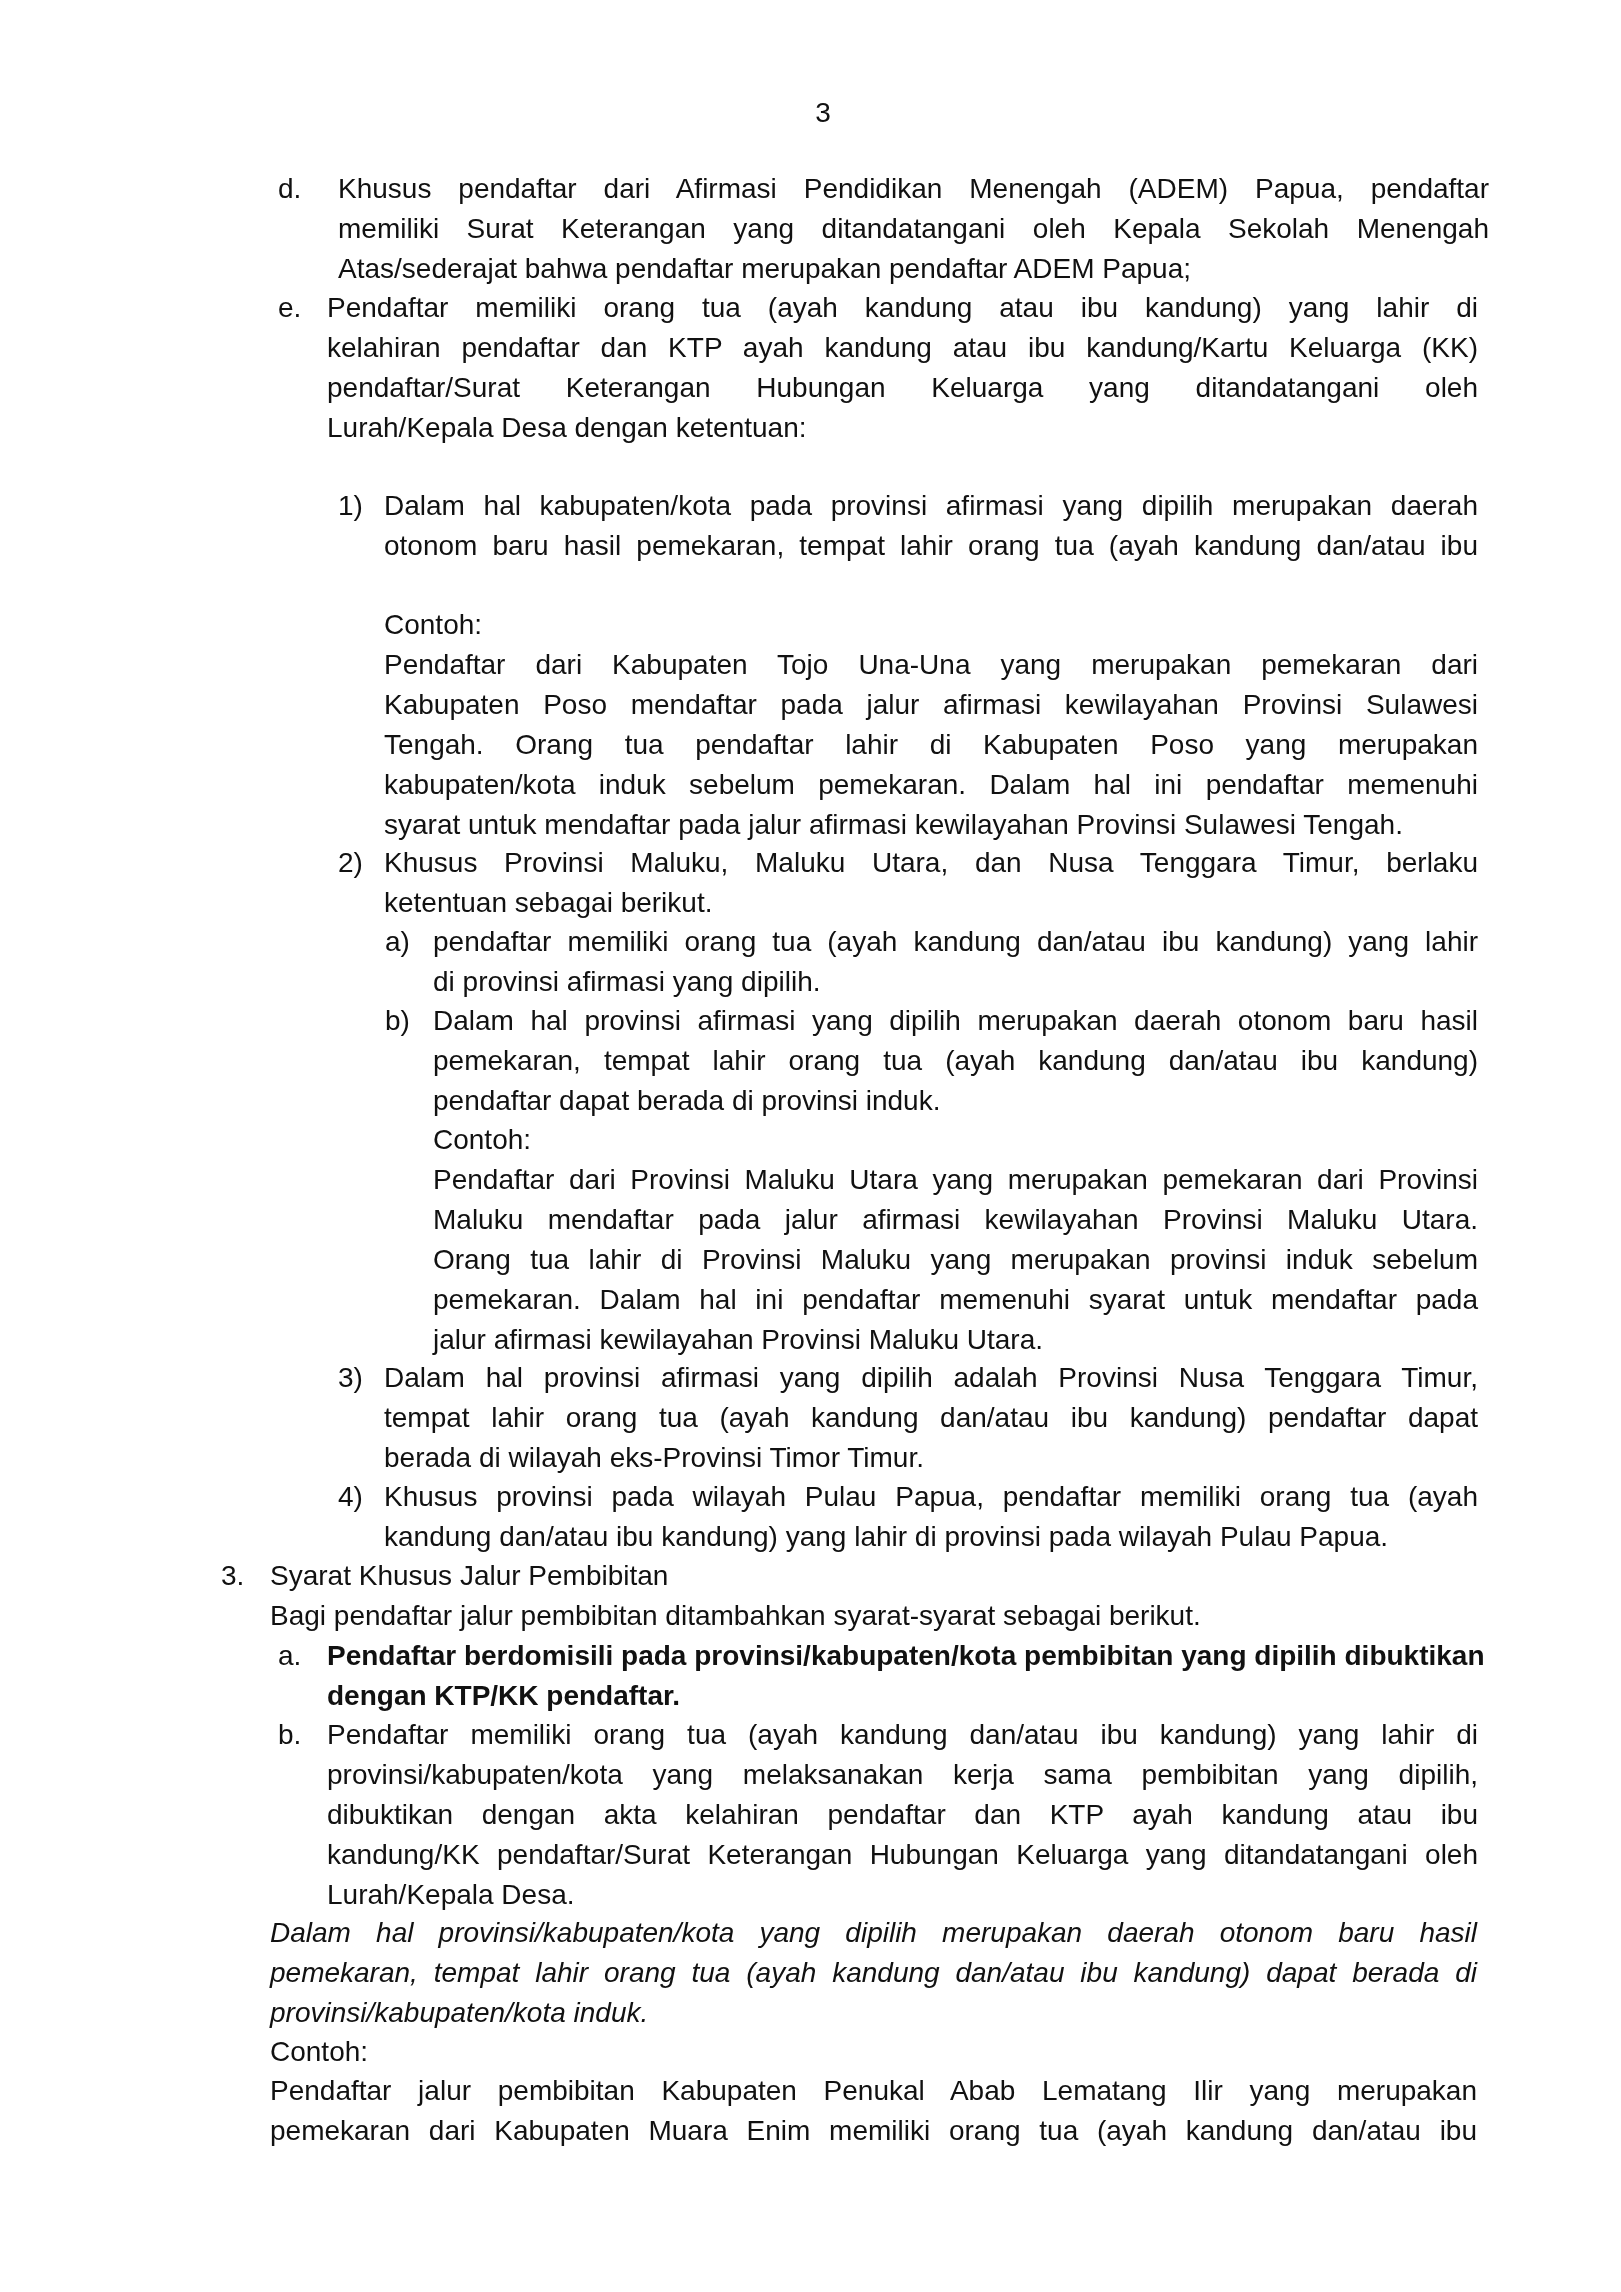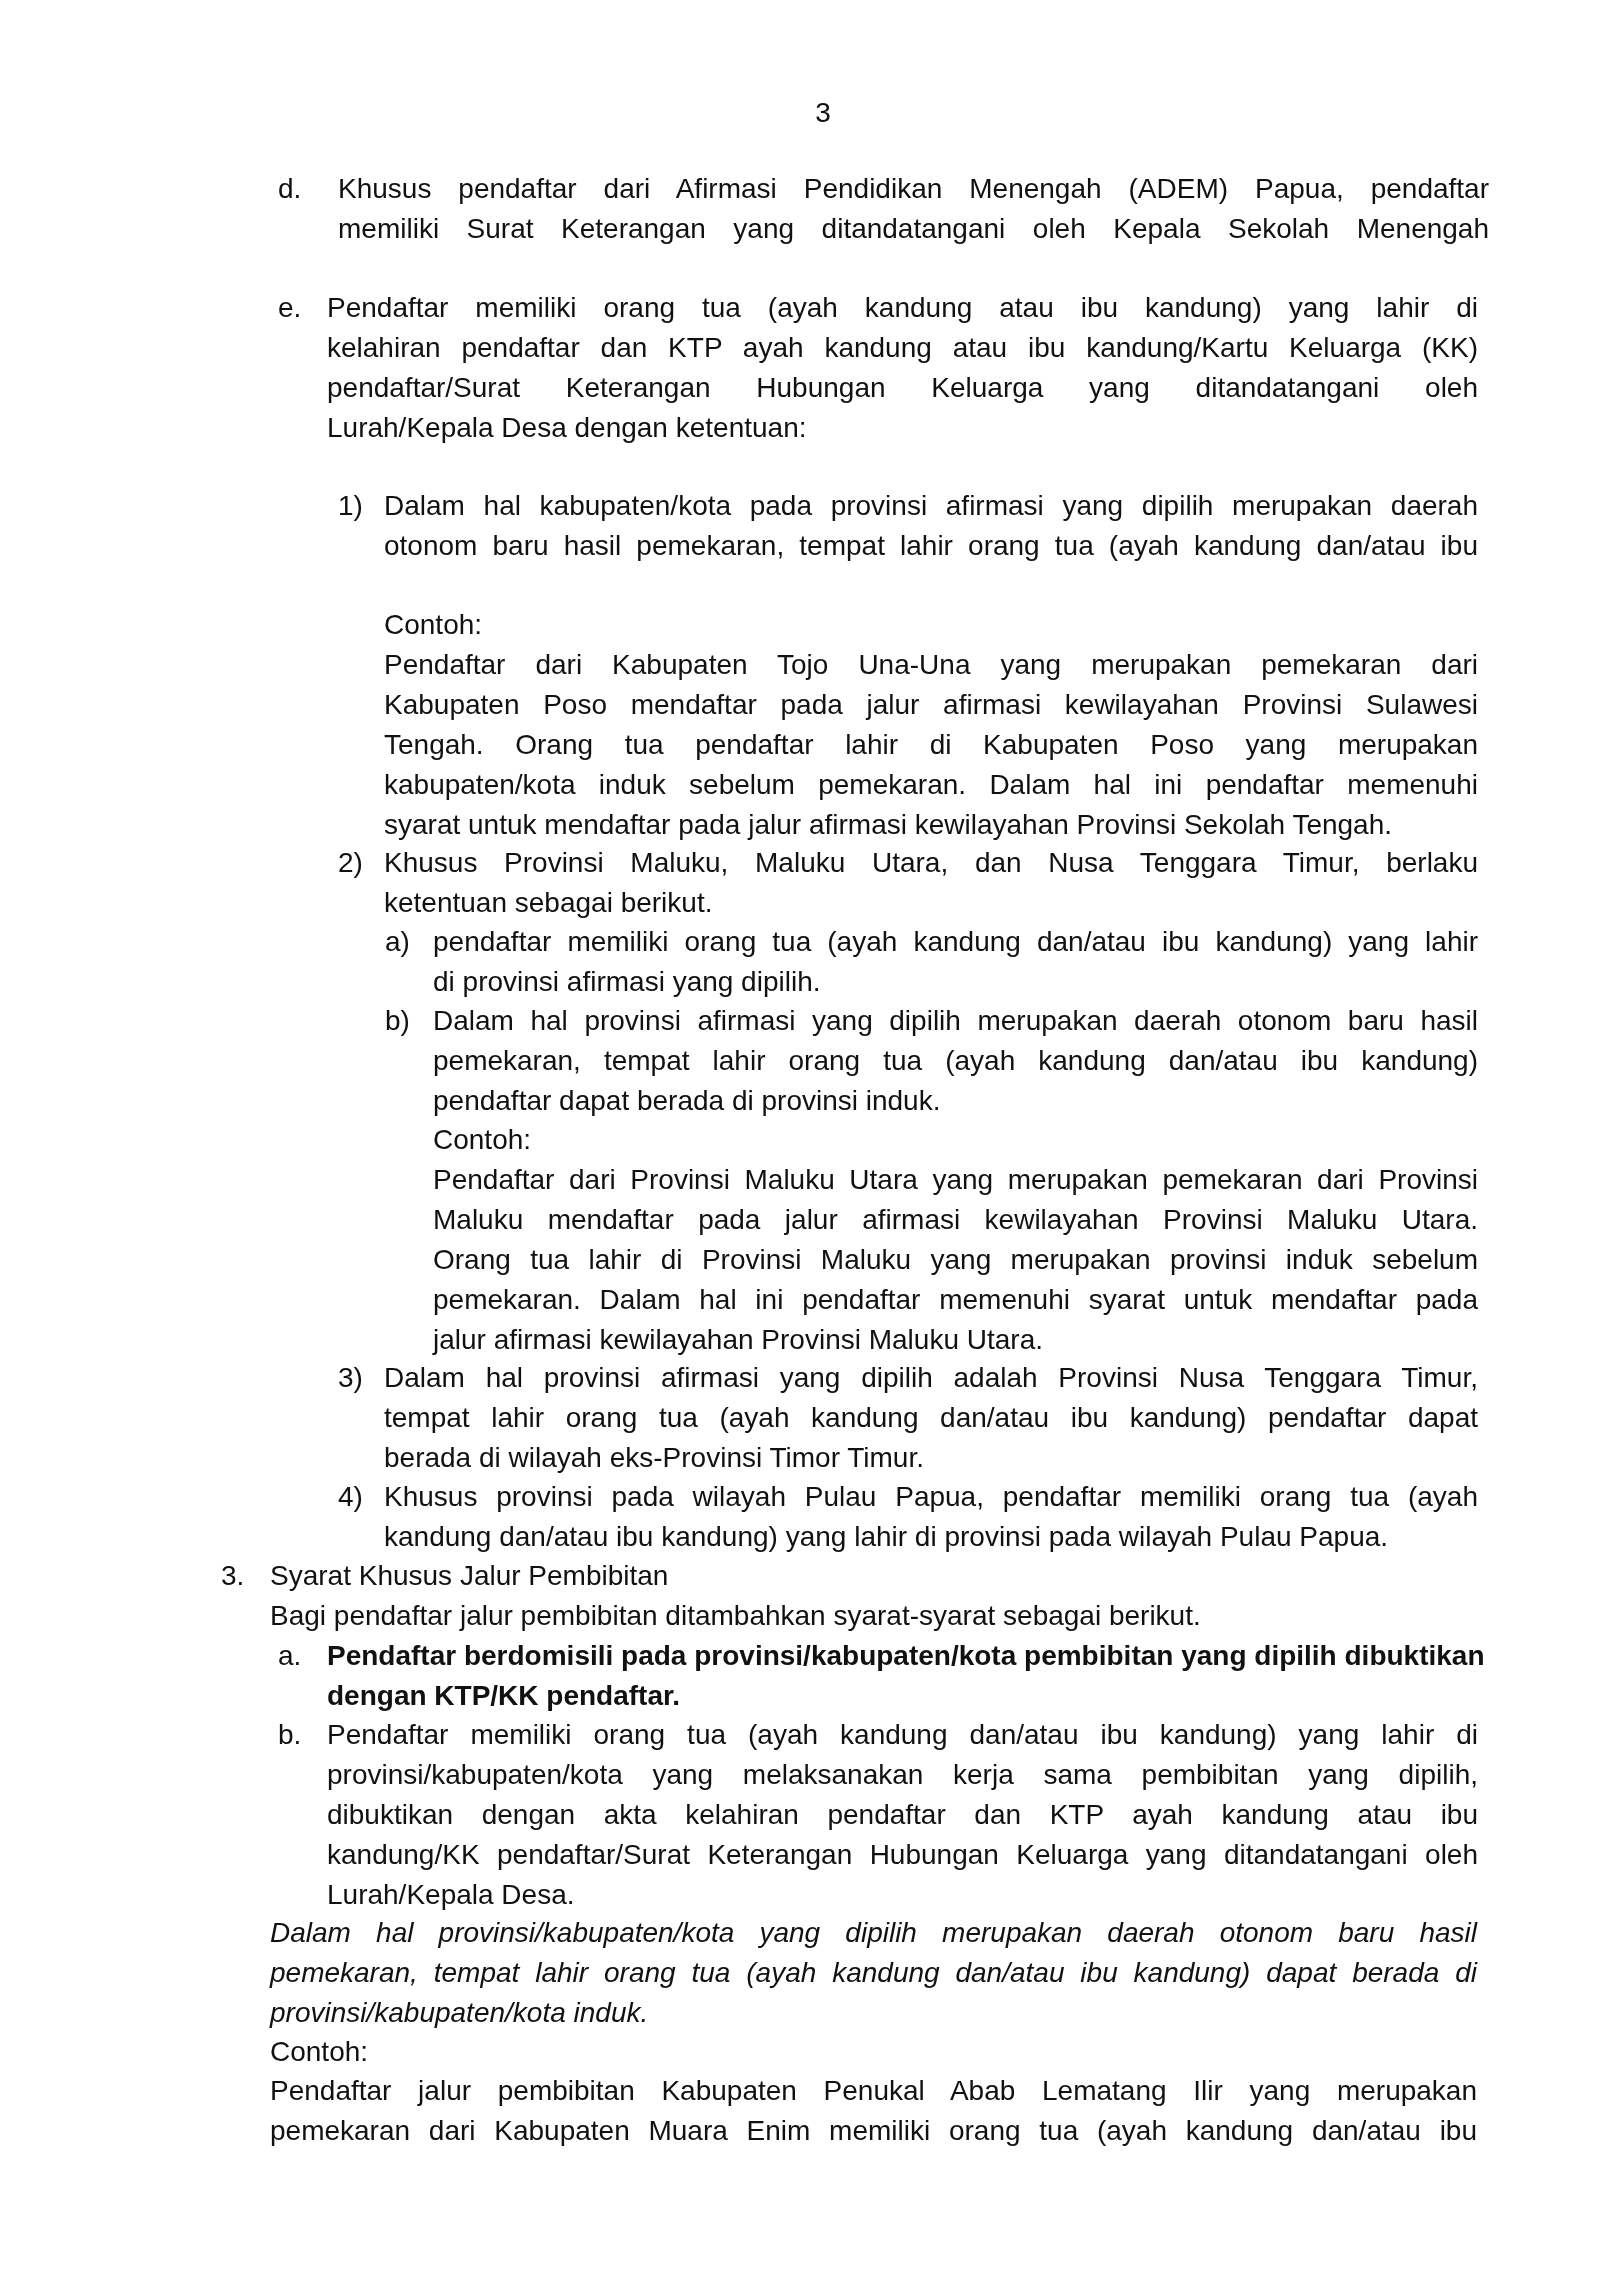--- a/index.html
+++ b/index.html
@@ -15,20 +15,21 @@
 </style>
 </head>
 <body>
 
 <div class="page-number">3</div>
 <div id="doc">
     <div class="marker" style="left: 278px; top: 169px;">d.</div>
     <div class="block" style="left: 338px; top: 169px; width: 1151px;">
       <div class="line">Khusus pendaftar dari Afirmasi Pendidikan Menengah (ADEM) Papua, pendaftar</div>
       <div class="line">memiliki Surat Keterangan yang ditandatangani oleh Kepala Sekolah Menengah</div>
+      <div class="line last">Atas/sederajat bahwa pendaftar merupakan pendaftar ADEM Papua;</div>
     </div>
     <div class="marker" style="left: 278px; top: 288px;">e.</div>
     <div class="block" style="left: 327px; top: 288px; width: 1151px;">
       <div class="line">Pendaftar memiliki orang tua (ayah kandung atau ibu kandung) yang lahir di</div>
       <div class="line">kelahiran pendaftar dan KTP ayah kandung atau ibu kandung/Kartu Keluarga (KK)</div>
       <div class="line">pendaftar/Surat Keterangan Hubungan Keluarga yang ditandatangani oleh</div>
       <div class="line last">Lurah/Kepala Desa dengan ketentuan:</div>
     </div>
     <div class="marker" style="left: 338px; top: 486px;">1)</div>
     <div class="block" style="left: 384px; top: 486px; width: 1094px;">
@@ -36,21 +37,21 @@
       <div class="line">otonom baru hasil pemekaran, tempat lahir orang tua (ayah kandung dan/atau ibu</div>
     </div>
     <div class="block" style="left: 384px; top: 605px; width: 1094px;">
       <div class="line last">Contoh:</div>
     </div>
     <div class="block" style="left: 384px; top: 645px; width: 1094px;">
       <div class="line">Pendaftar dari Kabupaten Tojo Una-Una yang merupakan pemekaran dari</div>
       <div class="line">Kabupaten Poso mendaftar pada jalur afirmasi kewilayahan Provinsi Sulawesi</div>
       <div class="line">Tengah. Orang tua pendaftar lahir di Kabupaten Poso yang merupakan</div>
       <div class="line">kabupaten/kota induk sebelum pemekaran. Dalam hal ini pendaftar memenuhi</div>
-      <div class="line last">syarat untuk mendaftar pada jalur afirmasi kewilayahan Provinsi Sekolah Tengah.</div>
+      <div class="line last">syarat untuk mendaftar pada jalur afirmasi kewilayahan Provinsi Sulawesi Tengah.</div>
     </div>
     <div class="marker" style="left: 338px; top: 843px;">2)</div>
     <div class="block" style="left: 384px; top: 843px; width: 1094px;">
       <div class="line">Khusus Provinsi Maluku, Maluku Utara, dan Nusa Tenggara Timur, berlaku</div>
       <div class="line last">ketentuan sebagai berikut.</div>
     </div>
     <div class="marker" style="left: 385px; top: 922px;">a)</div>
     <div class="block" style="left: 433px; top: 922px; width: 1045px;">
       <div class="line">pendaftar memiliki orang tua (ayah kandung dan/atau ibu kandung) yang lahir</div>
       <div class="line last">di provinsi afirmasi yang dipilih.</div>

